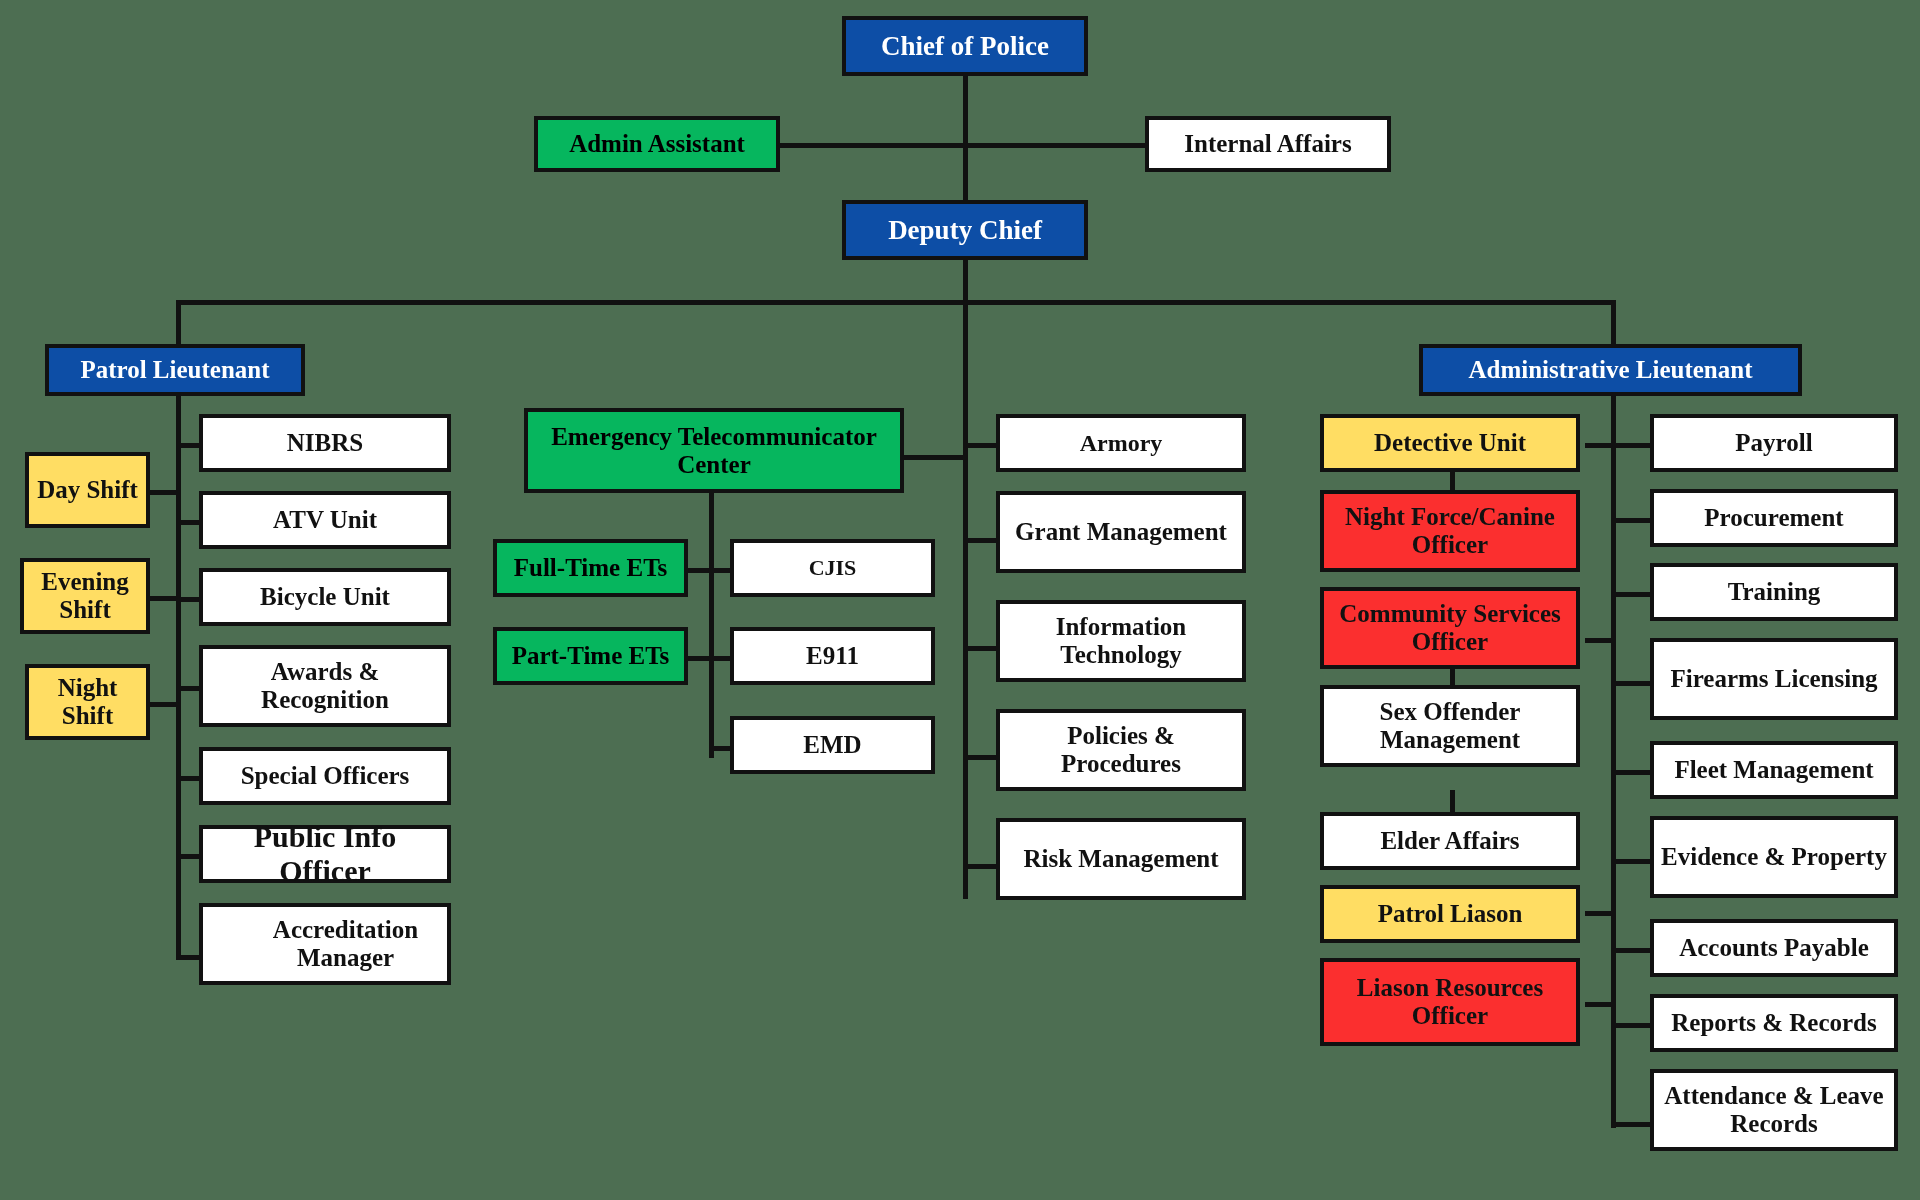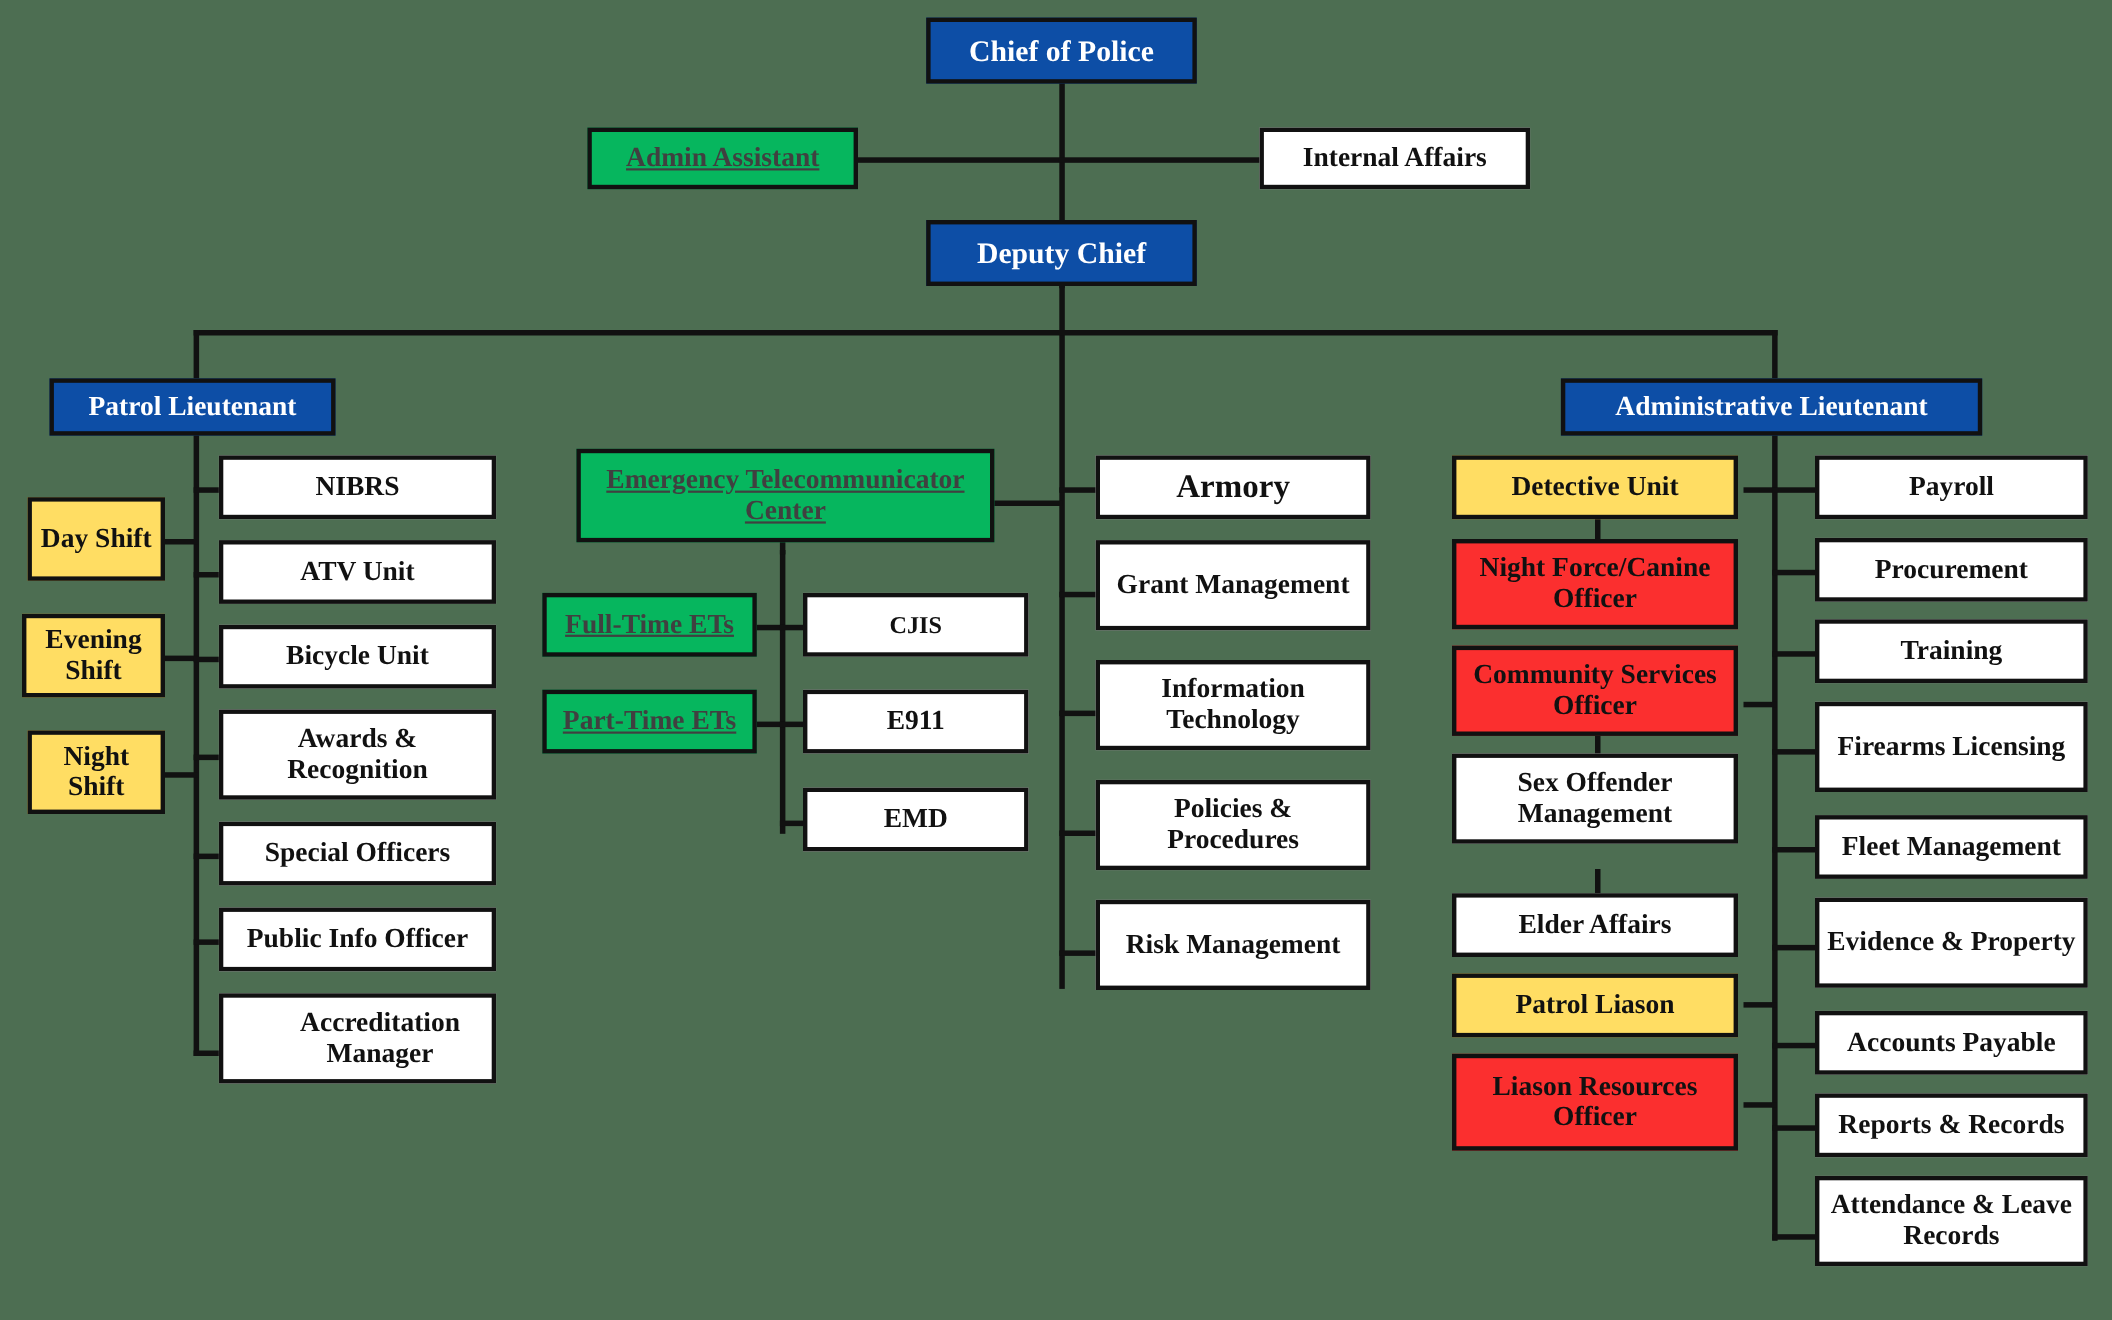--- a/index.html
+++ b/index.html
@@ -31,21 +31,21 @@
     justify-content: center;
     text-align: center;
     font-weight: bold;
     line-height: 1.12;
     z-index: 5;
     padding: 2px 6px;
     font-family: "Liberation Serif", "DejaVu Serif", serif;
   }
   .node.white  { background: #ffffff; color: #111111; }
   .node.blue   { background: #0d4ea6; color: #ffffff; }
-  .node.green  { background: #06b65e; color: #404040; text-decoration: underline; }
+  .node.green  { background: #06b65e; color: #000000; }
   .node.yellow { background: #ffdd63; color: #111111; }
   .node.red    { background: #fb2f2f; color: #111111; }
 
   
   .line {
     position: absolute;
     background: #111111;
     z-index: 1;
   }
   .hline { height: 5px; }
@@ -132,33 +132,33 @@
 
   <div class="node yellow" style="left:25px; top:452px; width:125px; height:76px; font-size:25px;">Day Shift</div>
   <div class="node yellow" style="left:20px; top:558px; width:130px; height:76px; font-size:25px;">Evening Shift</div>
   <div class="node yellow" style="left:25px; top:664px; width:125px; height:76px; font-size:25px;">Night Shift</div>
 
   <div class="node white" style="left:199px; top:414px; width:252px; height:58px; font-size:25px;">NIBRS</div>
   <div class="node white" style="left:199px; top:491px; width:252px; height:58px; font-size:25px;">ATV Unit</div>
   <div class="node white" style="left:199px; top:568px; width:252px; height:58px; font-size:25px;">Bicycle Unit</div>
   <div class="node white" style="left:199px; top:645px; width:252px; height:82px; font-size:25px;">Awards &amp; Recognition</div>
   <div class="node white" style="left:199px; top:747px; width:252px; height:58px; font-size:25px;">Special Officers</div>
-  <div class="node white" style="left:199px; top:825px; width:252px; height:58px; font-size:25px;">Public Info Officer</div>
+  <div class="node white" style="left:199px; top:825px; width:252px; height:58px; font-size:30px;">Public Info Officer</div>
   <div class="node white" style="left:199px; top:903px; width:252px; height:82px; font-size:25px;padding-left:47px;">Accreditation Manager</div>
 
   <div class="node green" style="left:524px; top:408px; width:380px; height:85px; font-size:25px;">Emergency Telecommunicator Center</div>
 
   <div class="node green" style="left:493px; top:539px; width:195px; height:58px; font-size:25px;">Full-Time ETs</div>
   <div class="node green" style="left:493px; top:627px; width:195px; height:58px; font-size:25px;">Part-Time ETs</div>
 
   <div class="node white" style="left:730px; top:539px; width:205px; height:58px; font-size:22px;">CJIS</div>
   <div class="node white" style="left:730px; top:627px; width:205px; height:58px; font-size:25px;">E911</div>
   <div class="node white" style="left:730px; top:716px; width:205px; height:58px; font-size:25px;">EMD</div>
 
-  <div class="node white" style="left:996px; top:414px; width:250px; height:58px; font-size:30px;text-align:center;">Armory</div>
+  <div class="node white" style="left:996px; top:414px; width:250px; height:58px; font-size:24px;text-align:center;">Armory</div>
   <div class="node white" style="left:996px; top:491px; width:250px; height:82px; font-size:25px;">Grant Management</div>
   <div class="node white" style="left:996px; top:600px; width:250px; height:82px; font-size:25px;">Information Technology</div>
   <div class="node white" style="left:996px; top:709px; width:250px; height:82px; font-size:25px;">Policies &amp; Procedures</div>
   <div class="node white" style="left:996px; top:818px; width:250px; height:82px; font-size:25px;">Risk Management</div>
 
   <div class="node yellow" style="left:1320px; top:414px; width:260px; height:58px; font-size:25px;">Detective Unit</div>
   <div class="node red" style="left:1320px; top:490px; width:260px; height:82px; font-size:25px;">Night Force/Canine Officer</div>
   <div class="node red" style="left:1320px; top:587px; width:260px; height:82px; font-size:25px;">Community Services Officer</div>
   <div class="node white" style="left:1320px; top:685px; width:260px; height:82px; font-size:25px;">Sex Offender Management</div>
   <div class="node white" style="left:1320px; top:812px; width:260px; height:58px; font-size:25px;text-align:center;">Elder Affairs</div>

